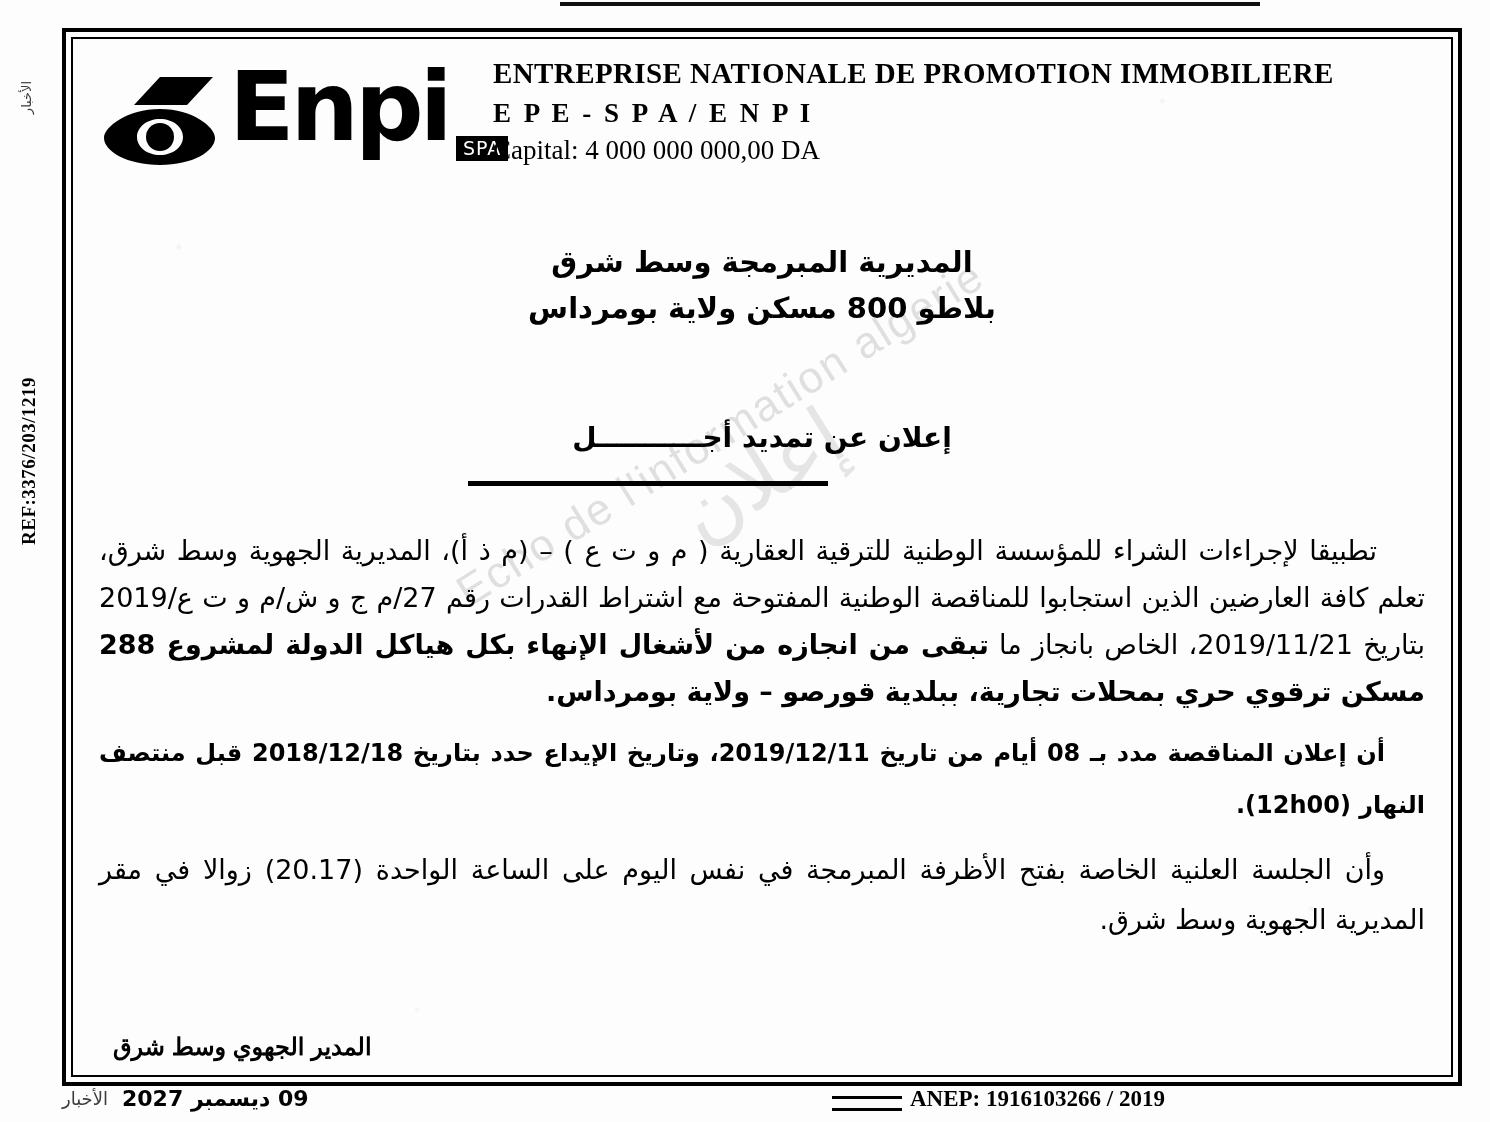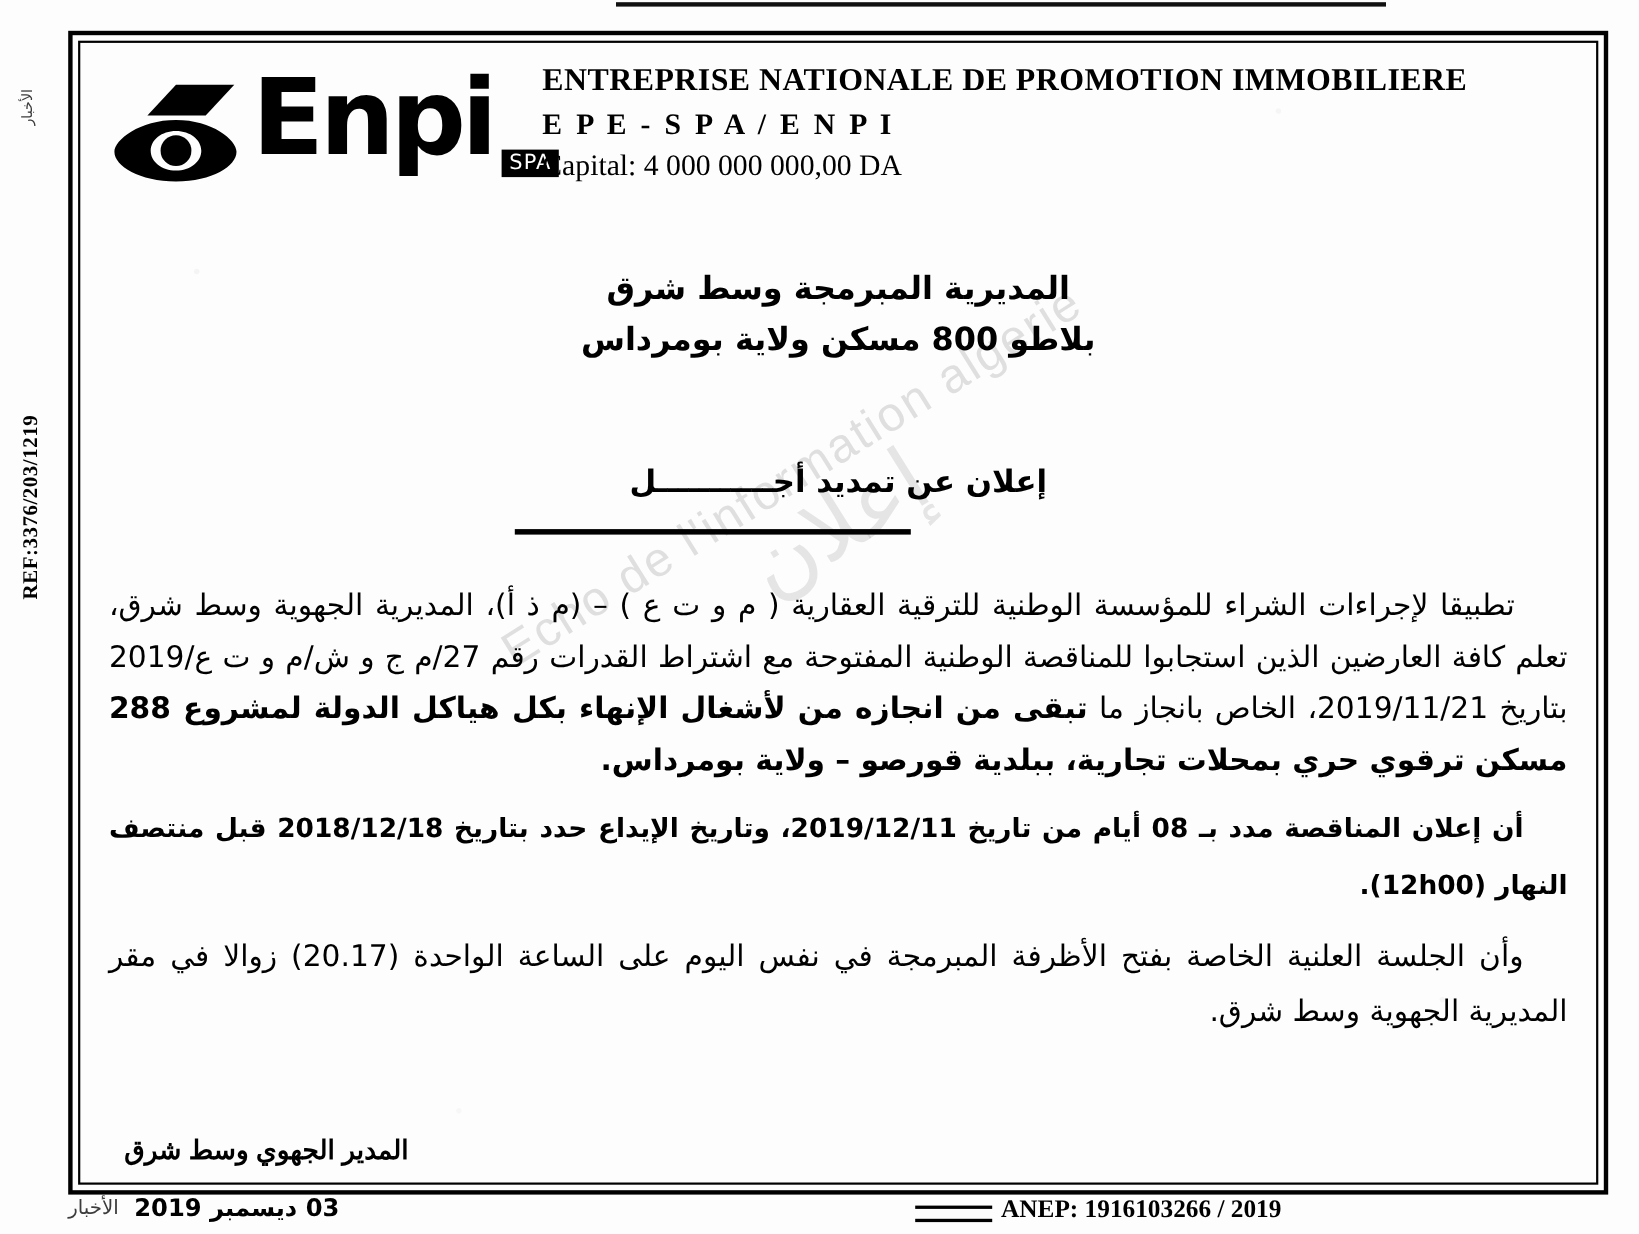--- a/index.html
+++ b/index.html
@@ -366,18 +366,18 @@
         <p class="p2">أن إعلان المناقصة مدد بـ 08 أيام من تاريخ 2019/12/11، وتاريخ الإيداع حدد بتاريخ 2018/12/18 قبل منتصف النهار (12h00).</p>
         <p class="p3">وأن الجلسة العلنية الخاصة بفتح الأظرفة المبرمجة في نفس اليوم على الساعة الواحدة (20.17) زوالا في مقر المديرية الجهوية وسط شرق.</p>
       </div>
 
       <div class="signature">المدير الجهوي وسط شرق</div>
     </div>
   </div>
 
   <div class="footer">
     <div class="footer-ar">الأخبار</div>
-    <div class="footer-date">03 ديسمبر 2019</div>
+    <div class="footer-date">09 ديسمبر 2027</div>
     <div class="footer-bar"></div>
     <div class="footer-anep">ANEP: 1916103266 / 2019</div>
   </div>
 
 </div>
 
 </body></html>

